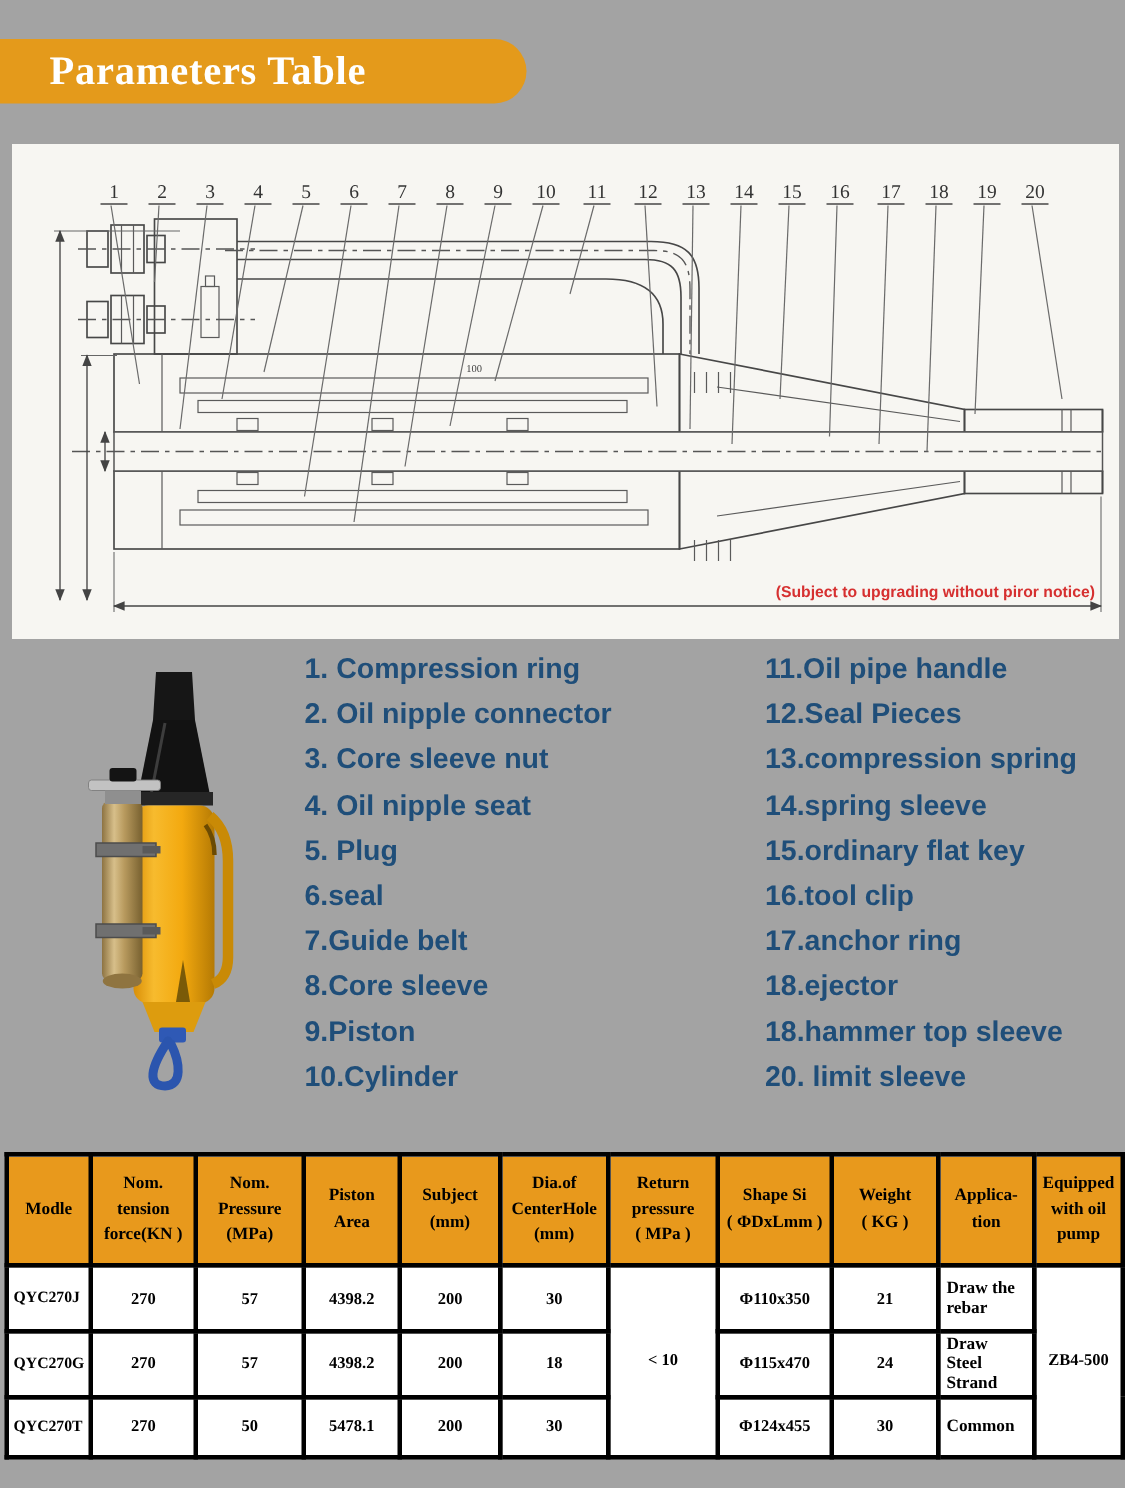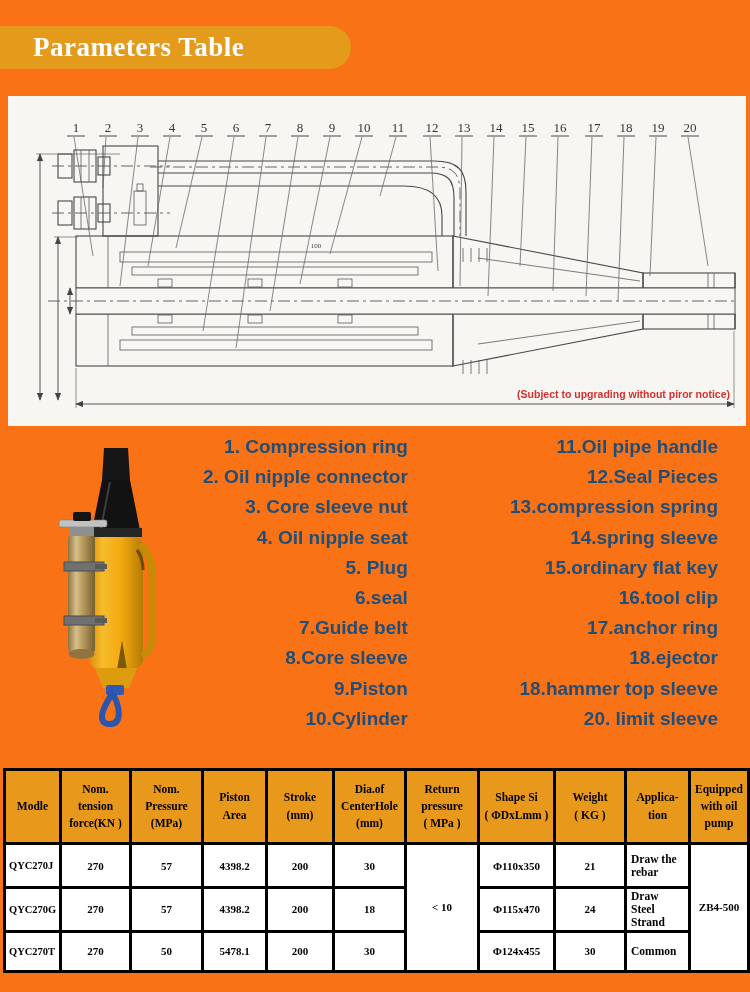--- a/index.html
+++ b/index.html
@@ -1,16 +1,16 @@
 <!DOCTYPE html>
 <html><head>
 <meta charset="utf-8">
 <style>
   html,body{margin:0;padding:0;background:#fff;}
-  .page{position:relative;width:750px;height:992px;background:#f97316;overflow:hidden;
+  .page{position:relative;width:750px;height:992px;background:#a3a3a3;overflow:hidden;
         font-family:"Liberation Sans",sans-serif;}
 
   
   .banner-back{position:absolute;left:0;top:18px;width:366px;height:59px;
 ialize     background:#19537f;border-radius:0 30px 30px 0;}
   .banner-front{position:absolute;left:0;top:26px;width:351px;height:43px;
      background:#e49a1b;border-radius:0 22px 22px 0;display:flex;align-items:center;}
   .banner-front span{padding-left:33px;color:#ffffff;font-family:"Liberation Serif",serif;
      font-weight:bold;font-size:27px;letter-spacing:.5px;}
 
@@ -22,21 +22,21 @@
   .oline{stroke:#474747;stroke-width:1.1;fill:none;}
   .thin{stroke:#5a5a5a;stroke-width:.8;fill:none;}
   .cl{stroke:#555;stroke-width:.9;fill:none;stroke-dasharray:12 4 3 4;}
   .dimline{stroke:#444;stroke-width:.9;fill:none;}
   .ext{stroke:#666;stroke-width:.7;fill:none;}
   .dimtext{font-family:"Liberation Serif",serif;font-size:7px;fill:#444;text-anchor:middle;}
   .note{font-family:"Liberation Sans",sans-serif;font-size:10.5px;font-weight:bold;fill:#d63030;}
 
   
   .pcol{position:absolute;top:432px;color:#1f4e79;font-weight:bold;font-size:19px;}
-  .pcol .pitem{height:30.2px;line-height:30.2px;white-space:nowrap;text-align:right;}
+  .pcol .pitem{height:30.2px;line-height:30.2px;white-space:nowrap;}
   .pcol-left{left:203px;}
   .pcol-right{left:510px;}
 
   
   .photo{position:absolute;left:40px;top:442px;width:155px;height:292px;}
 
   
   .spec{position:absolute;left:3px;top:768px;width:744px;border-collapse:collapse;
         table-layout:fixed;font-family:"Liberation Serif",serif;}
   .spec th,.spec td{border:3px solid #000;vertical-align:middle;padding:1px 2px;overflow:hidden;}
@@ -285,21 +285,21 @@
       <tr>
         <th>Modle</th>
         <th>Nom.
 tension
 force(KN )</th>
         <th>Nom.
 Pressure
 (MPa)</th>
         <th>Piston
 Area</th>
-        <th>Stroke
+        <th>Subject
 (mm)</th>
         <th>Dia.of
 CenterHole
 (mm)</th>
         <th>Return
 pressure
 ( MPa )</th>
         <th>Shape Si
 ( ΦDxLmm )</th>
         <th>Weight

